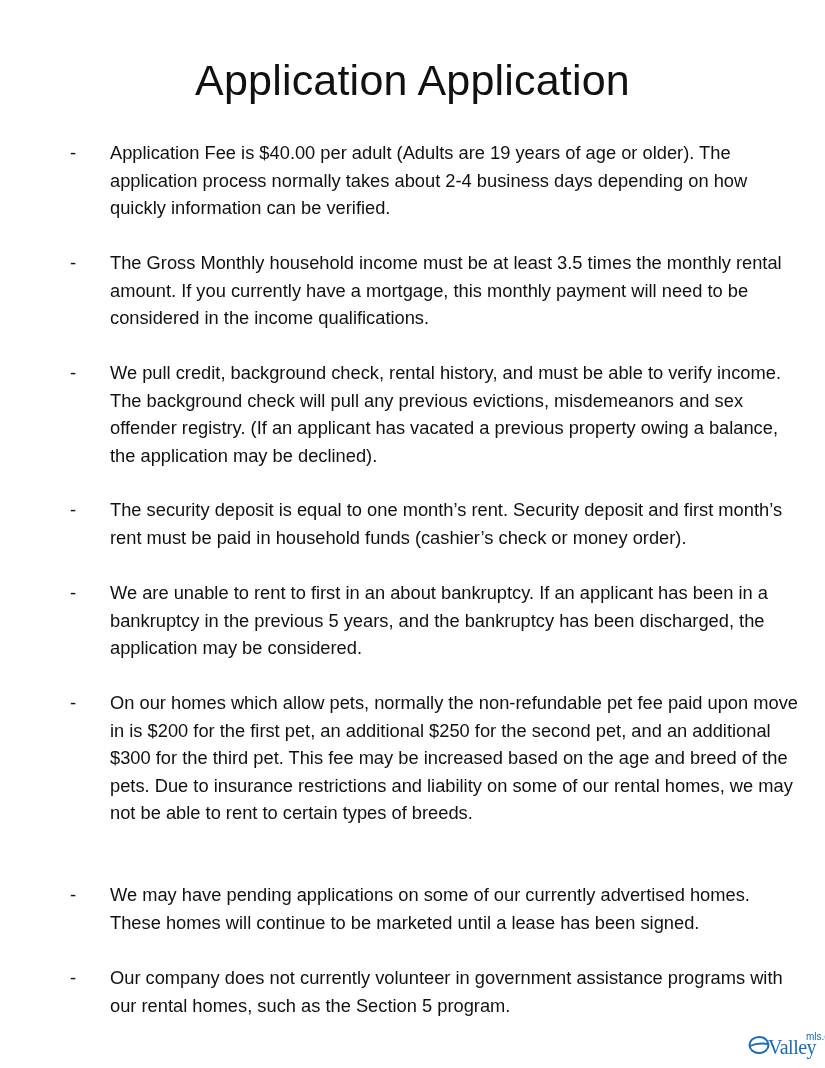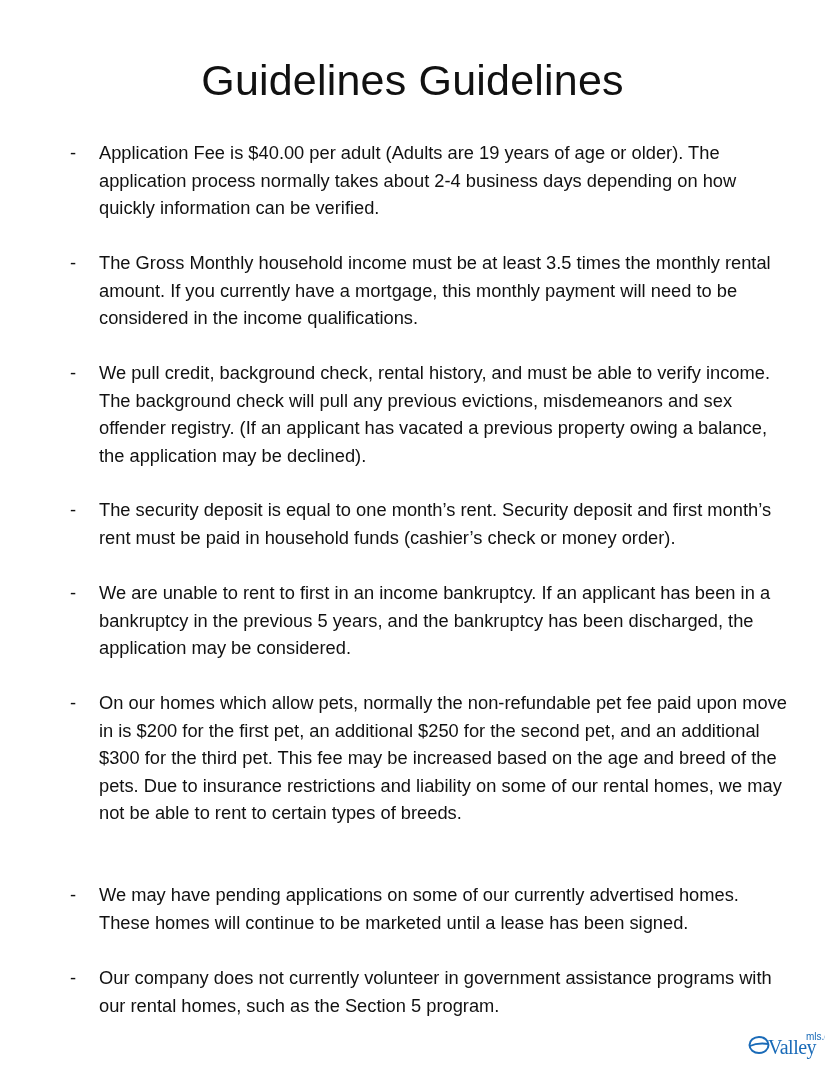--- a/index.html
+++ b/index.html
@@ -44,21 +44,21 @@
       line-height: 27.5px;
     }
     .guideline .dash {
       position: absolute;
       left: 0;
       top: 0;
       width: 20px;
     }
     .guideline .text {
       display: block;
-      margin-left: 29px;
+      margin-left: 40px;
       width: 690px;
     }
     .u {
       text-underline-offset: 3px;
     }
     .logo {
       position: absolute;
       left: 748px;
       top: 1031px;
       width: 90px;
@@ -84,21 +84,21 @@
       left: 58px;
       top: 0px;
       font-family: "Liberation Sans", sans-serif;
       font-size: 10px;
       line-height: 12px;
     }
   </style>
 </head>
 <body>
 
-<h1 class="page-title">Guidelines Guidelines</h1>
+<h1 class="page-title">Application Application</h1>
 
 <ul class="guidelines">
   <li class="guideline" style="top:139px">
     <span class="dash">-</span>
     <span class="text"><span>Application Fee is $40.00 per adult (Adults are 19 years of age or older).  The application process normally takes about 2-4 business days depending on how quickly information can be verified.</span></span>
   </li>
 
   <li class="guideline" style="top:249px">
     <span class="dash">-</span>
     <span class="text"><span>The </span><span class="u">Gross</span><span> Monthly household income must be at least 3.5 times the monthly rental amount.  If you currently have a mortgage, this monthly payment will need to be considered in the income qualifications.</span></span>
@@ -109,21 +109,21 @@
     <span class="text"><span>We pull credit, background check, rental history, and must be able to verify income.  The background check will pull any previous evictions, misdemeanors and sex offender registry.  (If an applicant has vacated a previous property owing a balance, the application may be declined).</span></span>
   </li>
 
   <li class="guideline" style="top:496px">
     <span class="dash">-</span>
     <span class="text"><span>The security deposit is equal to one month’s rent.  Security deposit and first month’s rent must be paid in household funds (cashier’s check or money order).</span></span>
   </li>
 
   <li class="guideline" style="top:579px">
     <span class="dash">-</span>
-    <span class="text"><span>We are unable to rent to first in an </span><span class="u">income</span><span> bankruptcy.  If an applicant has been in a bankruptcy in the previous 5 years, and the bankruptcy has been discharged, the application may be considered.</span></span>
+    <span class="text"><span>We are unable to rent to first in an </span><span class="u">about</span><span> bankruptcy.  If an applicant has been in a bankruptcy in the previous 5 years, and the bankruptcy has been discharged, the application may be considered.</span></span>
   </li>
 
   <li class="guideline" style="top:689px">
     <span class="dash">-</span>
     <span class="text"><span>On our homes which allow pets, normally the non-refundable pet fee paid upon move in is $200 for the first pet, an additional $250 for the second pet, and an additional $300 for the third pet.  This fee may be increased based on the age and breed of the pets.  Due to insurance restrictions and liability on some of our rental homes, we may not be able to rent to certain types of breeds.</span></span>
   </li>
 
   <li class="guideline" style="top:881px">
     <span class="dash">-</span>
     <span class="text"><span>We may have pending applications on some of our currently advertised homes. These homes will continue to be marketed until a lease has been signed.</span></span>

